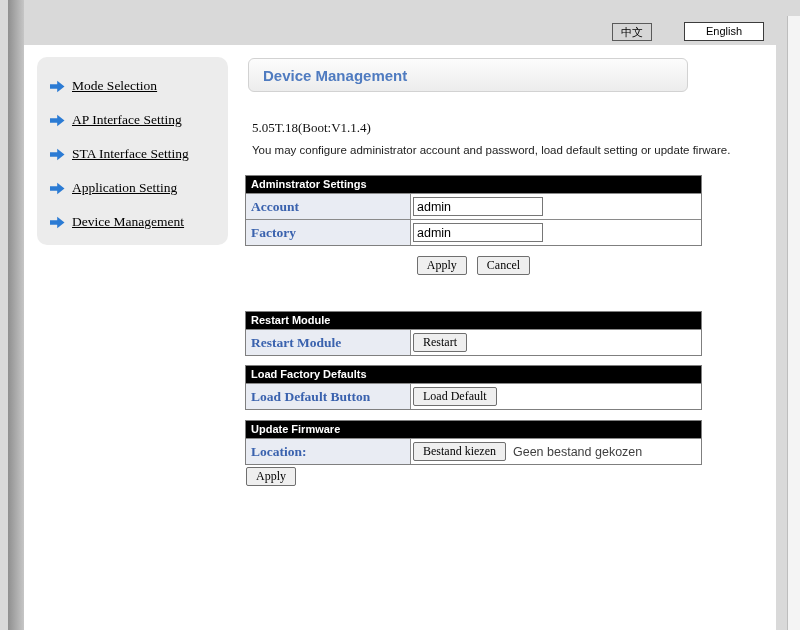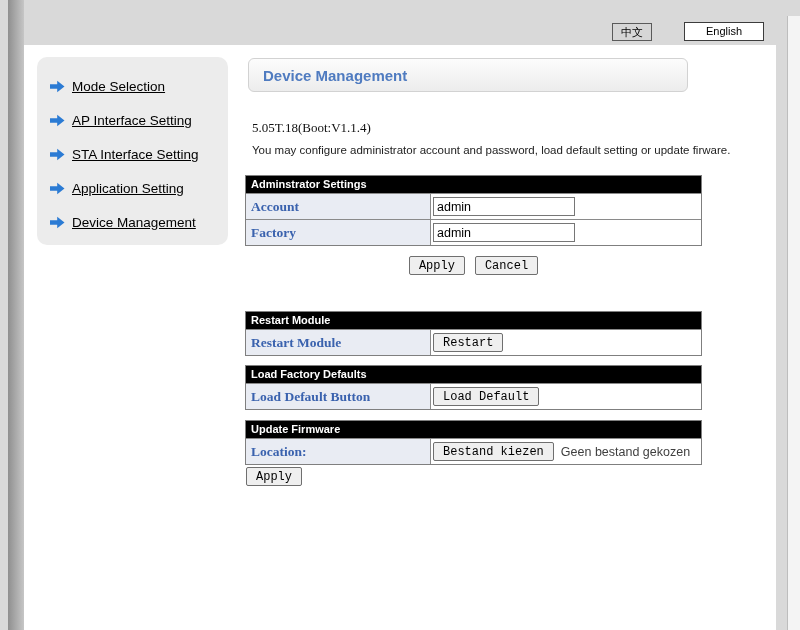--- a/index.html
+++ b/index.html
@@ -41,21 +41,21 @@
 
   
   .sidebar {
     position:absolute; left:37px; top:57px; width:191px; height:188px;
     background:#ececec; border-radius:10px;
     padding:12px 0 0 13px;
   }
   .side-item { display:flex; align-items:center; gap:7px; height:34px; cursor:pointer; }
   .arrow-icon { display:flex; align-items:center; }
   .side-link {
-    font-family:Liberation Sans, sans-serif; font-size:13.5px;
+    font-family:Liberation Serif, serif; font-size:13.5px;
     color:#000000; text-decoration:underline; cursor:pointer;
   }
 
   
   .title-box {
     position:absolute; left:248px; top:58px; width:440px; height:34px;
     background:linear-gradient(#fcfcfc,#ececec);
     border:1px solid #d2d2d2; border-radius:6px;
     display:flex; align-items:center; padding-left:14px;
   }
@@ -75,41 +75,41 @@
     position:absolute; left:245px; width:457px;
     border:1px solid #7f7f7f; background:#8b5cf6;
   }
   .tbl-header {
     background:#000000; color:#ffffff;
     font-size:11px; font-weight:bold;
     height:17px; line-height:17px; padding-left:5px;
   }
   .tbl-row { display:flex; height:26px; border-top:1px solid #8a8a8a; background:#fff; }
   .tbl-label {
-    width:185px; background:#e9ecf3; border-right:1px solid #8a8a8a;
+    width:165px; background:#e9ecf3; border-right:1px solid #8a8a8a;
     display:flex; align-items:center; padding-left:5px;
     font-family:"Liberation Serif", serif; font-weight:bold;
     font-size:13.5px; color:#3a62ae;
   }
   .tbl-value { flex:1; display:flex; align-items:center; padding-left:2px; }
 
   .tbl-admin    { top:175px; }
   .tbl-restart  { top:297px;margin-top:14px; }
   .tbl-defaults { top:365px; }
   .tbl-firmware { top:420px; }
 
   .text-input {
-    width:142px; height:19px; border:1px solid #767676;
+    width:130px; height:19px; border:1px solid #767676;
     font-size:12.5px; padding:0 3px; background:#fff;
     font-family:"Liberation Sans", sans-serif;
   }
   .btn {
     font-size:12px; height:19px; padding:0 9px;
     background:#efefef; border:1px solid #6f6f6f; border-radius:2px;
-    font-family:Liberation Mono, monospace; color:#000; cursor:pointer;
+    font-family:Liberation Serif, serif; color:#000; cursor:pointer;
   }
   .admin-buttons {
     position:absolute; left:245px; top:256px; width:457px;
     display:flex; justify-content:center; gap:10px;
   }
   .file-status { font-size:12.5px; color:#3f3f3f; margin-left:7px; }
   .bottom-apply { position:absolute; left:246px; top:467px; }
 </style>
 </head>
 <body>

